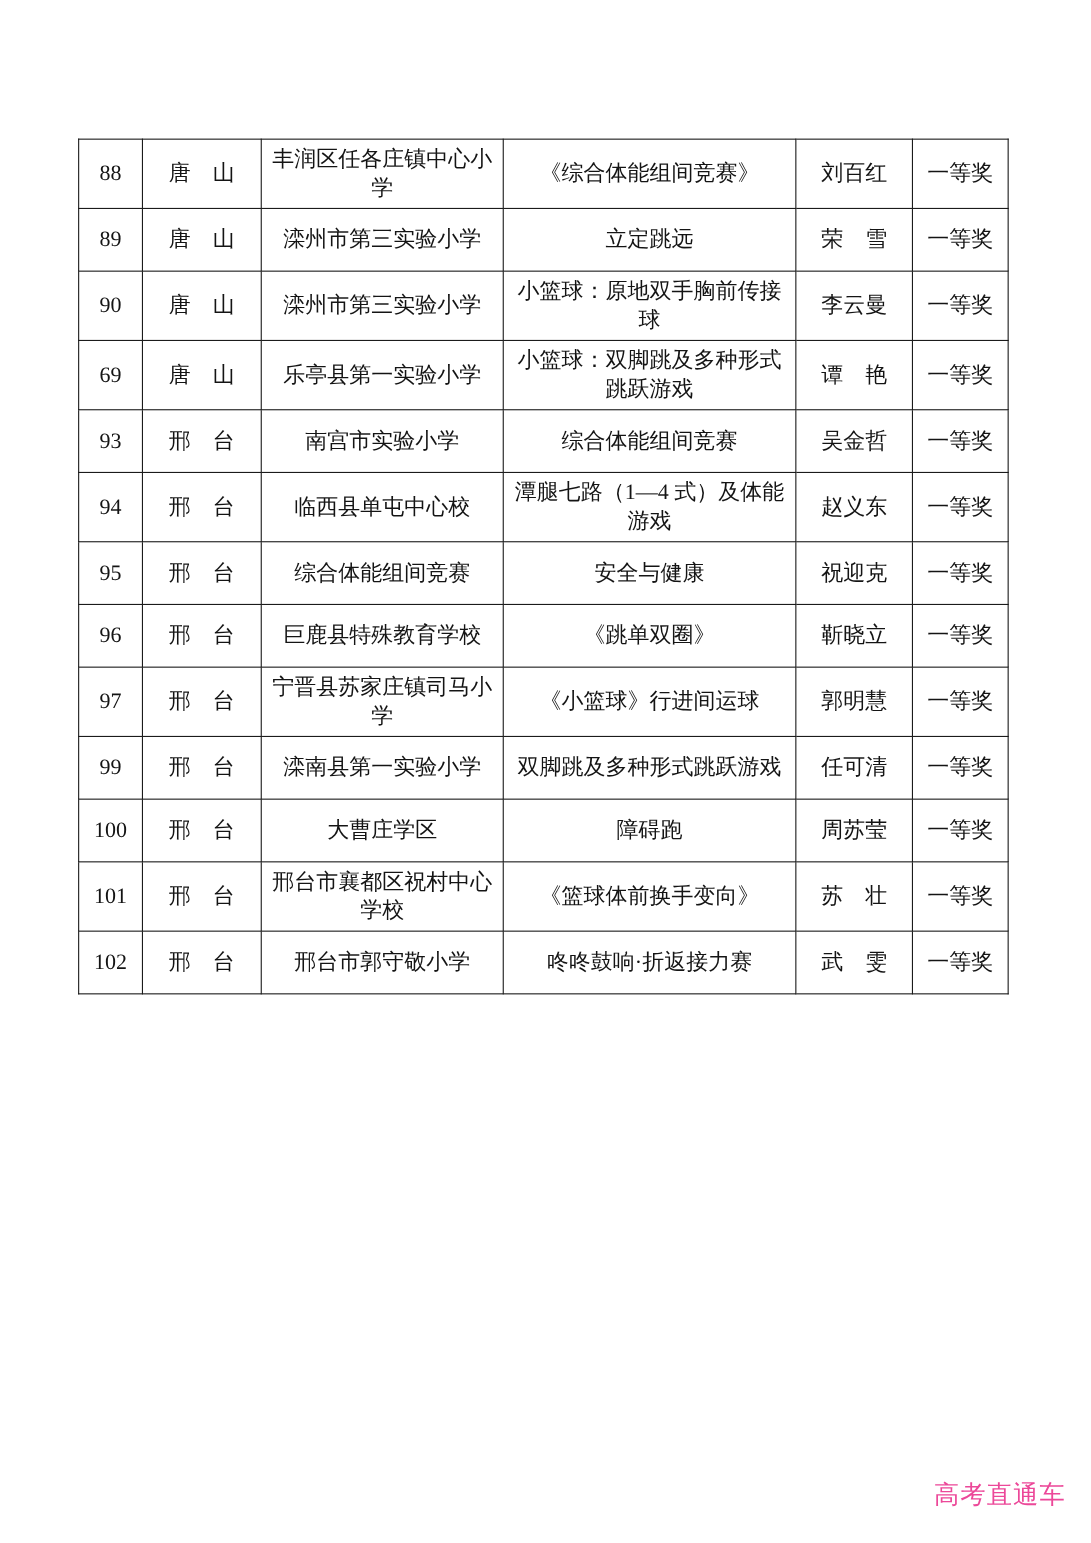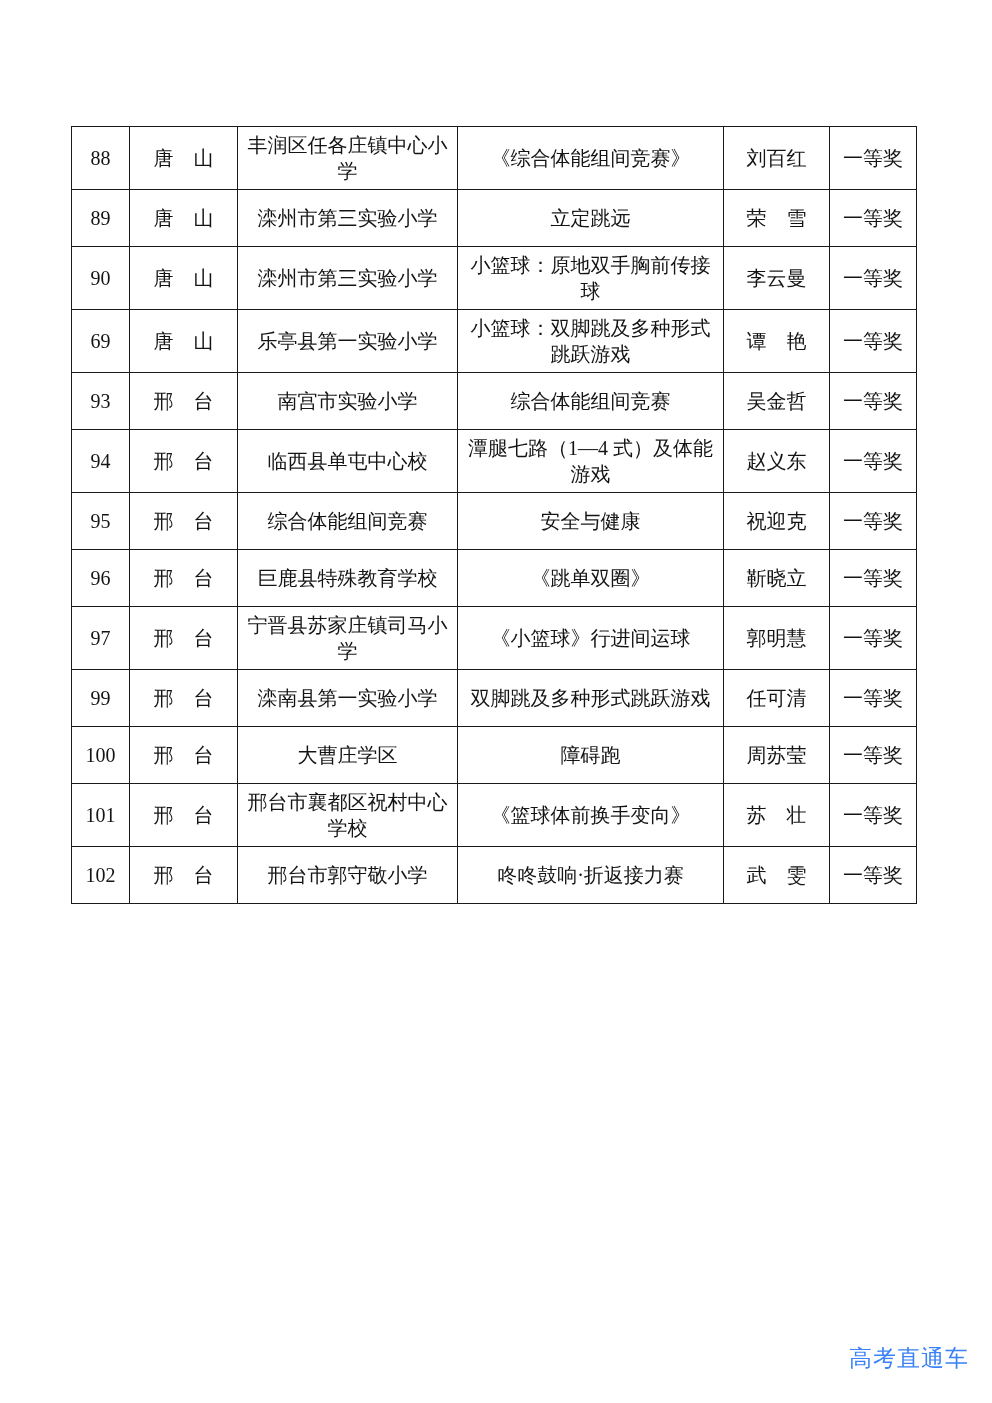--- a/index.html
+++ b/index.html
@@ -41,21 +41,21 @@
   }
   table.awards tr {
     height: 57px;
   }
   .watermark {
     position: absolute;
     left: 849px;
     top: 1343px;
     font-size: 23px;
     letter-spacing: 1px;
-    color: #3b82f6;
+    color: #ec4899;
     font-family: "Liberation Sans", "DejaVu Sans", sans-serif;
     white-space: nowrap;
   }
 </style>
 </head>
 <body>
 
 <div class="page">
 
   <table class="awards">

